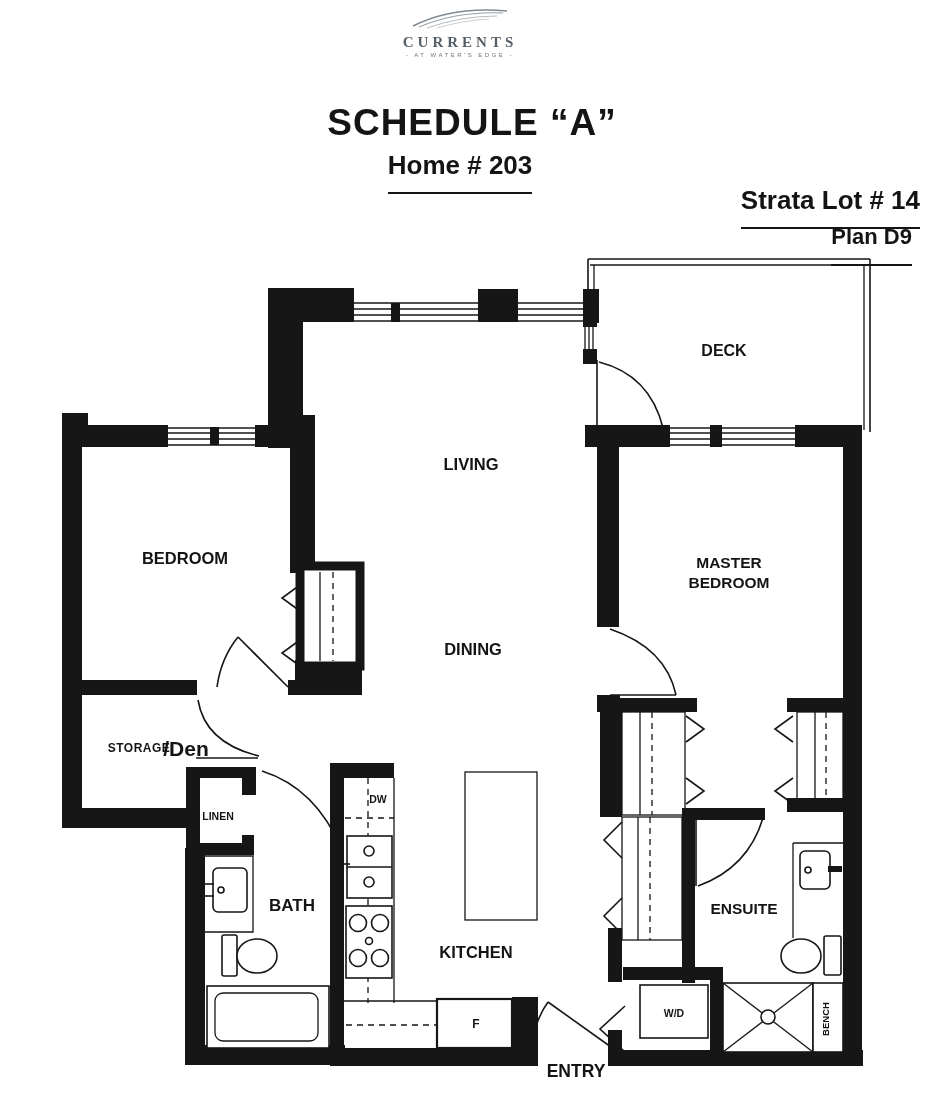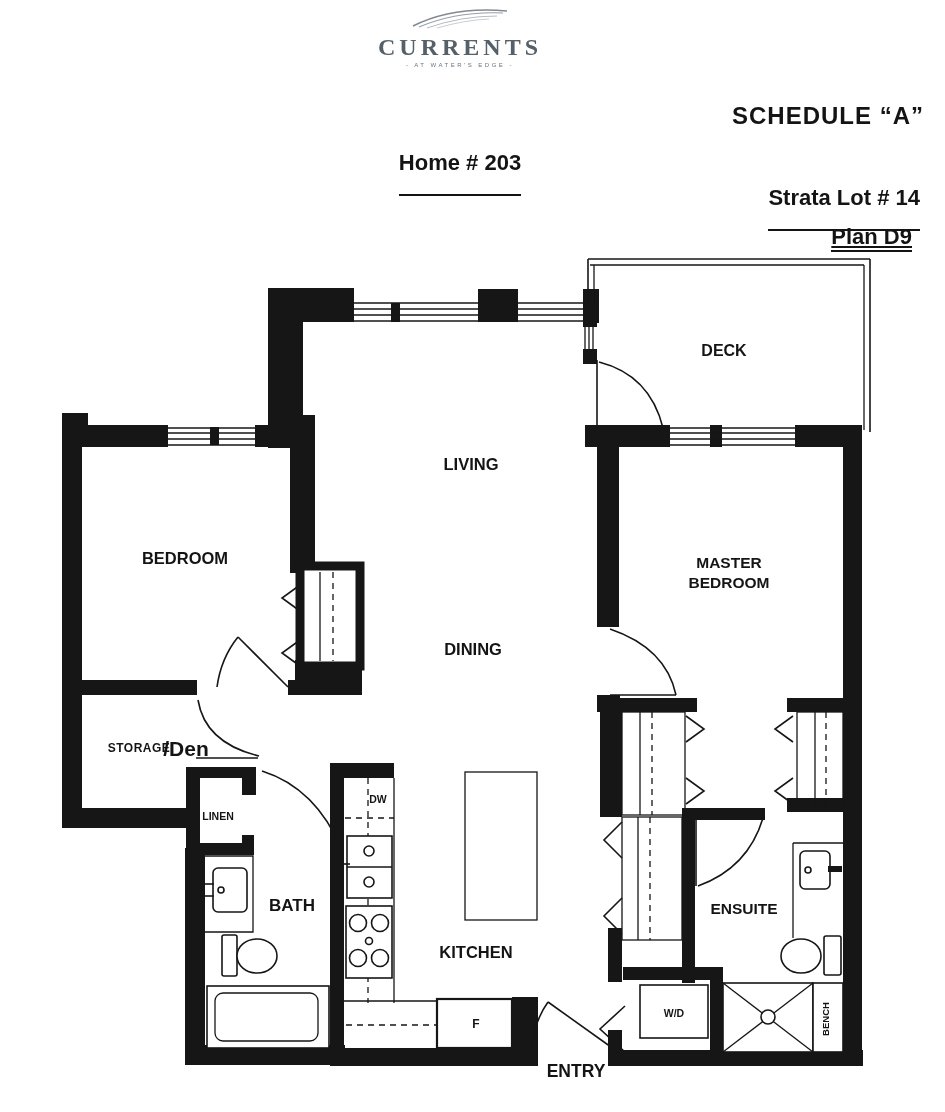--- a/index.html
+++ b/index.html
@@ -1,30 +1,30 @@
 <!DOCTYPE html>
 <html><head>
 <meta charset="utf-8">
 <style>
   html,body{margin:0;padding:0;background:#fff;}
   body{width:945px;height:1112px;position:relative;overflow:hidden;
        font-family:"Liberation Sans", sans-serif;color:#141414;}
   .header{position:absolute;top:0;left:0;width:945px;text-align:center;}
   .logo{position:absolute;top:4px;left:0;width:920px;text-align:center;color:#5d6772;}
-  .logo-name{font-family:"Liberation Serif", serif;font-size:24px;font-weight:bold;
+  .logo-name{font-family:"Liberation Serif", serif;font-size:15px;font-weight:bold;
              letter-spacing:4px;color:#566069;}
   .logo-tag{font-size:6px;letter-spacing:2.5px;color:#6b7580;margin-top:1px;}
-  .title{position:absolute;top:102px;left:4px;width:920px;text-align:right;
-         font-size:24px;font-weight:bold;letter-spacing:1px;}
+  .title{position:absolute;top:102px;left:12px;width:920px;text-align:center;
+         font-size:37px;font-weight:bold;letter-spacing:1px;}
   .sub1{position:absolute;top:150px;left:0;width:920px;text-align:center;}
   .sub2{position:absolute;top:185px;left:0;width:920px;text-align:right;}
-  .sub1 span,.sub2 span{font-size:22px;font-weight:bold;border-bottom:2.5px solid #141414;
-        padding-bottom:19px;}
+  .sub1 span,.sub2 span{font-size:26px;font-weight:bold;border-bottom:2.5px solid #141414;
+        padding-bottom:12px;}
   .plan-no{position:absolute;top:224px;left:0;width:912px;text-align:right;}
-  .plan-no span{font-size:22px;font-weight:bold;border-bottom:2.5px solid #141414;padding-bottom:1px;text-decoration:underline;}
+  .plan-no span{font-size:22px;font-weight:bold;border-bottom:2.5px solid #141414;padding-bottom:15px;}
   svg{position:absolute;top:0;left:0;}
   svg text{font-family:"Liberation Sans", sans-serif;fill:#141414;font-weight:bold;}
   .wall{fill:#161616;stroke:none;}
   .ln{stroke:#161616;stroke-width:1.6;fill:none;}
   .thin{stroke:#161616;stroke-width:1.3;fill:none;}
   .dash{stroke:#161616;stroke-width:1.3;fill:none;stroke-dasharray:6 5;}
   .fix{stroke:#161616;stroke-width:1.6;fill:#fff;}
 </style>
 </head>
 <body>

